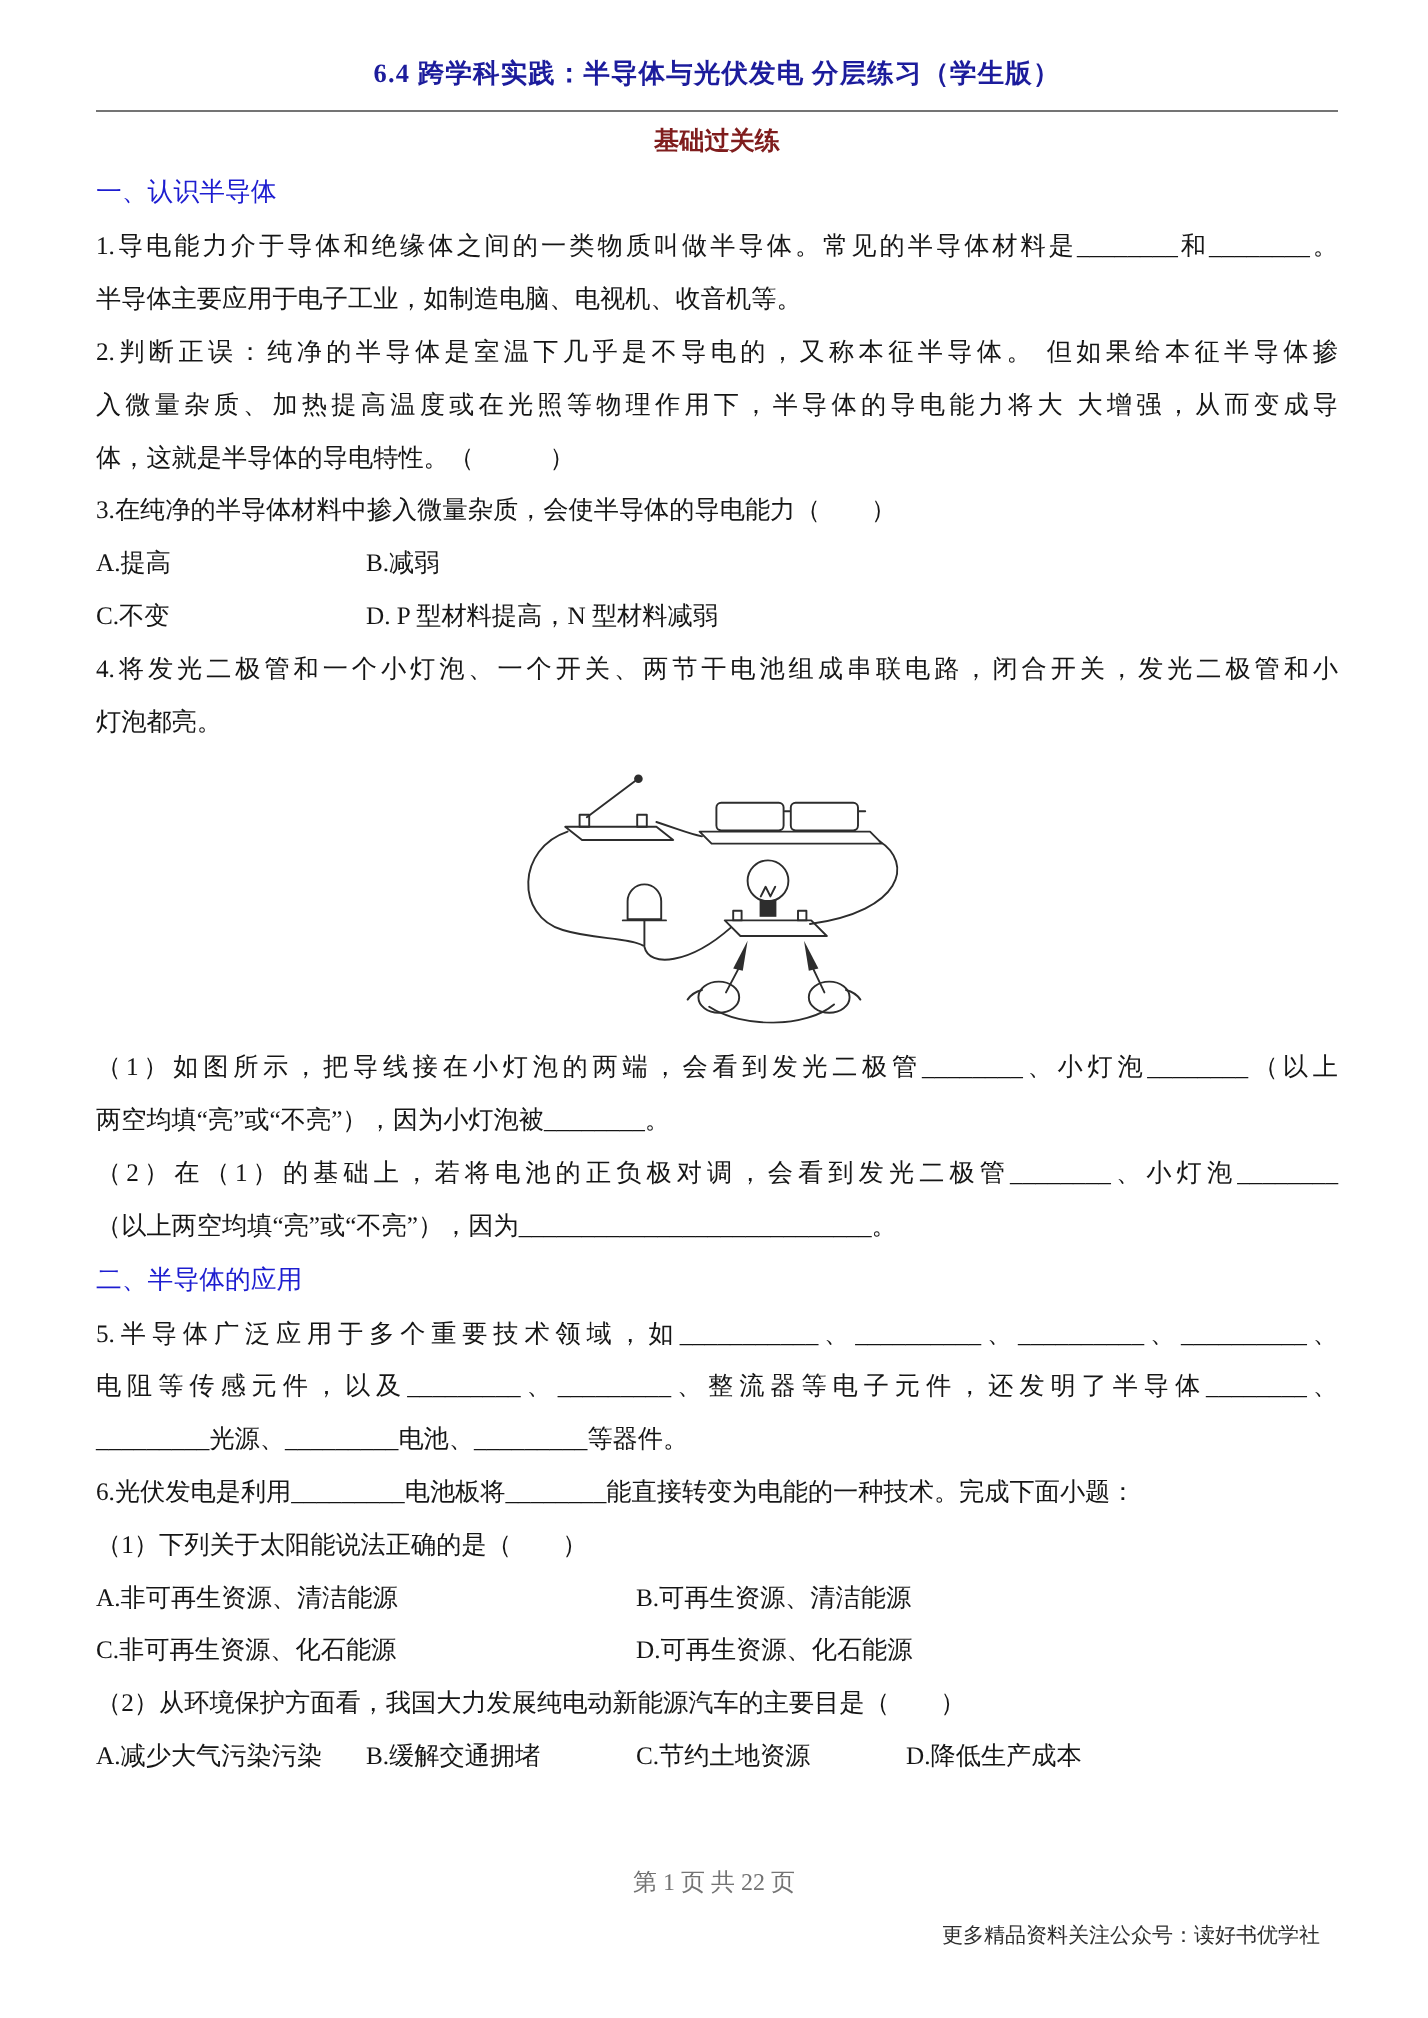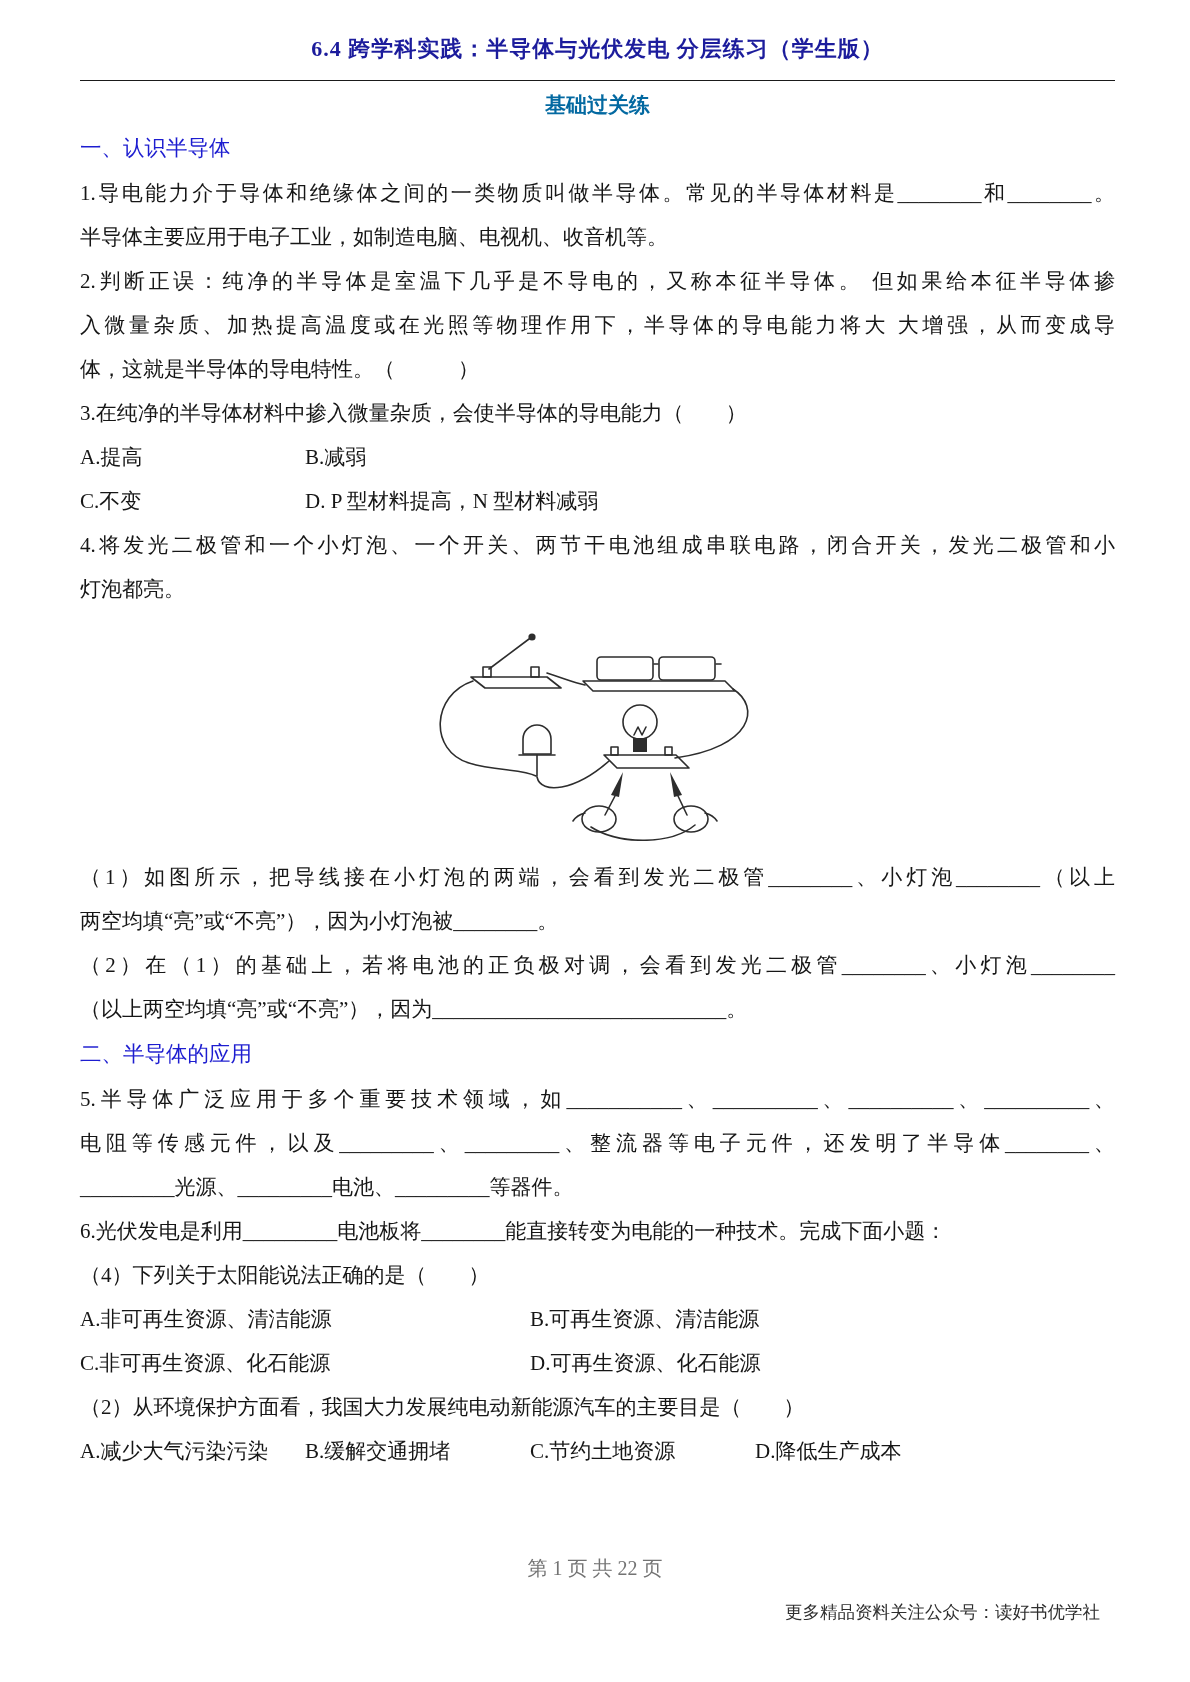--- a/index.html
+++ b/index.html
@@ -1,27 +1,27 @@
 <!DOCTYPE html>
 <html><head>
 <meta charset="utf-8">
 <style>
   html,body { margin:0; padding:0; background:#ffffff; }
   body {
     width:1190px; height:1682px; position:relative; overflow:hidden;
     font-family:"Liberation Serif","DejaVu Serif",serif;
     color:#161616;
   }
-  .page { padding:30px 75px 0 80px; }
+  .page { padding:42px 75px 0 80px; }
   .doc-title {
     text-align:center; font-weight:bold; font-size:22px;
     color:#1c1c9c; letter-spacing:1px; padding-top:4px;
   }
   .rule { border:none; border-top:1.6px solid #1a1a1a; margin:16px 0 4px 0; }
-  .subtitle { text-align:center; font-weight:bold; font-size:21px; color:#0369a1; line-height:40px; }
+  .subtitle { text-align:center; font-weight:bold; font-size:21px; color:#7f1d1d; line-height:40px; }
   .line { font-size:21px; line-height:44px; }
   .fill { text-align:justify; text-align-last:justify; }
   .heading {
     font-family:"Liberation Sans","DejaVu Sans",sans-serif;
     font-weight:normal; font-size:21.5px; color:#1d1dd0; line-height:46px;
   }
   .opts { display:flex;align-items:center; }
   .opts span { display:inline-block; }
   .col225 { width:225px; flex:0 0 auto; }
   .col450 { width:450px; flex:0 0 auto; }
@@ -125,21 +125,21 @@
   <div class="line fill">（1）如图所示，把导线接在小灯泡的两端，会看到发光二极管________、小灯泡________（以上</div>
   <div class="line">两空均填“亮”或“不亮”），因为小灯泡被________。</div>
   <div class="line fill">（2）在（1）的基础上，若将电池的正负极对调，会看到发光二极管________、小灯泡________</div>
   <div class="line">（以上两空均填“亮”或“不亮”），因为____________________________。</div>
 
   <div class="line heading">二、半导体的应用</div>
   <div class="line fill">5.半导体广泛应用于多个重要技术领域，如___________、__________、__________、__________、</div>
   <div class="line fill">电阻等传感元件，以及_________、_________、整流器等电子元件，还发明了半导体________、</div>
   <div class="line">_________光源、_________电池、_________等器件。</div>
   <div class="line">6.光伏发电是利用_________电池板将________能直接转变为电能的一种技术。完成下面小题：</div>
-  <div class="line">（4）下列关于太阳能说法正确的是（　　）</div>
+  <div class="line">（1）下列关于太阳能说法正确的是（　　）</div>
 
   <div class="line opts">
     <span class="col450">A.非可再生资源、清洁能源</span>
     <span>B.可再生资源、清洁能源</span>
   </div>
   <div class="line opts">
     <span class="col450">C.非可再生资源、化石能源</span>
     <span>D.可再生资源、化石能源</span>
   </div>
 

